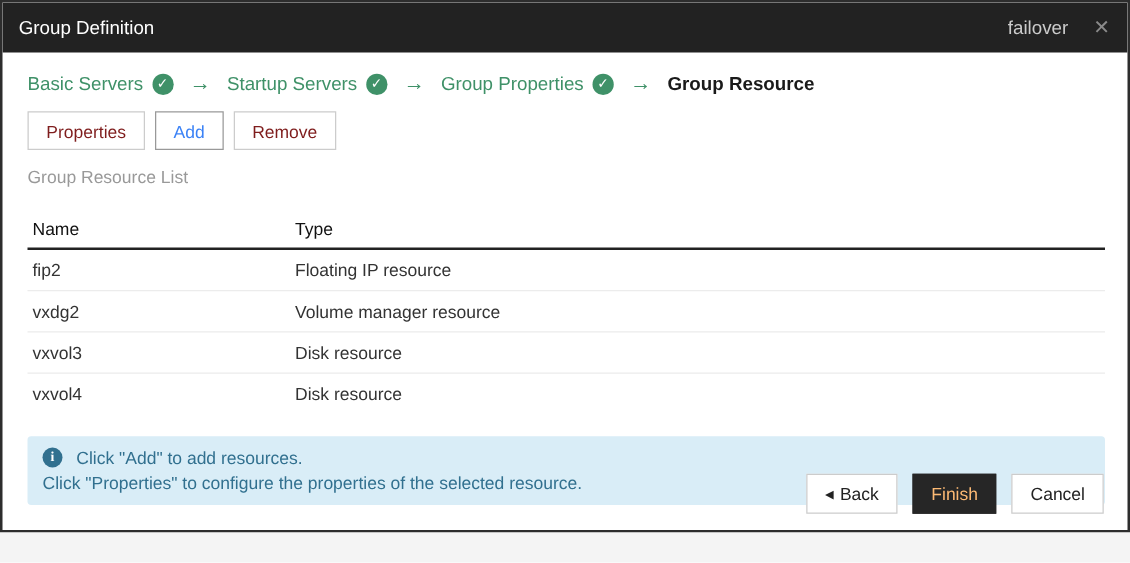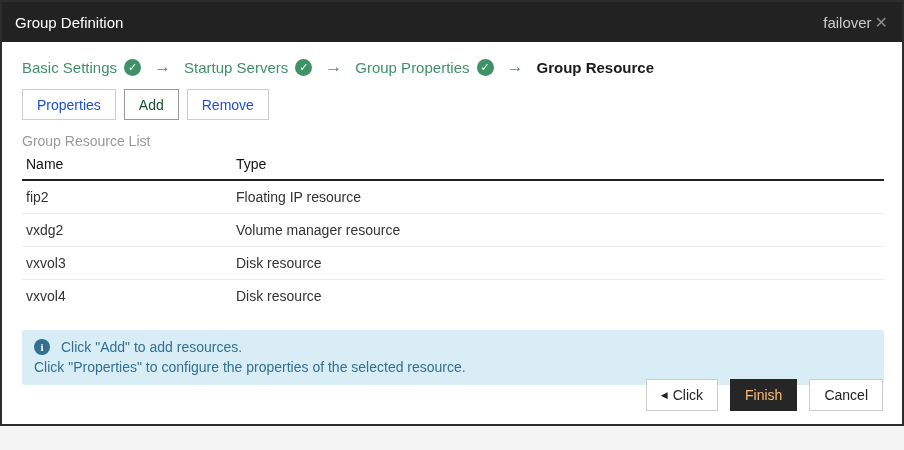--- a/index.html
+++ b/index.html
@@ -14,21 +14,21 @@
     overflow: hidden;
   }
 
   
   .titlebar {
     height: 40px; background: #222222;
     display: flex; align-items: center;
     padding: 0 14px 0 13px;
     color: #ffffff; font-size: 15px;
   }
-  .titlebar-right { margin-left: auto; display: flex; align-items: flex-end; gap: 3px; }
+  .titlebar-right { margin-left: auto; display: flex; align-items: flex-end; gap: 20px; }
   .context-label { color: #cccccc; font-size: 15px; }
   .close-btn { color: #8a8a8a; font-size: 16px; font-weight: bold; cursor: pointer; line-height: 1; }
 
   
   .content { padding: 15px 18px 0 20px; }
 
   
   .steps { display: flex; align-items: center; font-size: 15px; margin-bottom: 12px; }
   .step { display: flex; align-items: center; color: #3f9168; }
   .step .step-label { margin-right: 7px; }
@@ -41,26 +41,26 @@
     line-height: 1;
   }
   .arrow { color: #3f9168; font-size: 17px; font-weight: 600; margin: 0 13px; }
 
   
   .toolbar { display: flex; gap: 8px; margin-bottom: 13px; }
   .toolbar button {
     font-family: inherit; font-size: 14px;
     background: #ffffff; border: 1px solid #cccccc;
     padding: 0 14px; height: 31px;
-    color: #1d4ed8; cursor: default;
+    color: #7f1d1d; cursor: default;
   }
-  .toolbar button.enabled { color: #14532d; border-color: #999999; cursor: pointer; }
+  .toolbar button.enabled { color: #3b82f6; border-color: #999999; cursor: pointer; }
 
   
-  .list-caption { color: #999999; font-size: 14px; margin-bottom: 2px; }
+  .list-caption { color: #999999; font-size: 14px; margin-bottom: 21px; }
   table.resource-table { width: 100%; border-collapse: collapse; font-size: 14px; }
   .resource-table th {
     text-align: left; font-weight: normal; color: #111111;
     padding: 5px 4px 7px 4px;
     border-bottom: 2px solid #222222;
   }
   .resource-table th.col-name { width: 210px; }
   .resource-table td {
     padding: 8px 4px; color: #333333;
     border-bottom: 1px solid #ececec;
@@ -110,21 +110,21 @@
     <span class="titlebar-right">
       <span class="context-label">failover</span>
       <span class="close-btn">✕</span>
     </span>
   </div>
 
   <div class="content">
 
     <div class="steps">
       <span class="step">
-        <span class="step-label">Basic Settings</span>
+        <span class="step-label">Basic Servers</span>
         <span class="check-circle">✓</span>
       </span>
       <span class="arrow">→</span>
       <span class="step">
         <span class="step-label">Startup Servers</span>
         <span class="check-circle">✓</span>
       </span>
       <span class="arrow">→</span>
       <span class="step">
         <span class="step-label">Group Properties</span>
@@ -177,19 +177,19 @@
         <span>Click "Add" to add resources.</span>
       </div>
       <div>Click "Properties" to configure the properties of the selected resource.</div>
     </div>
 
   </div>
 
   <div class="footer">
     <button>
       <span class="back-arrow">◀</span>
-      <span>Click</span>
+      <span>Back</span>
     </button>
     <button class="primary">Finish</button>
     <button>Cancel</button>
   </div>
 
 </div>
 
 </body></html>

